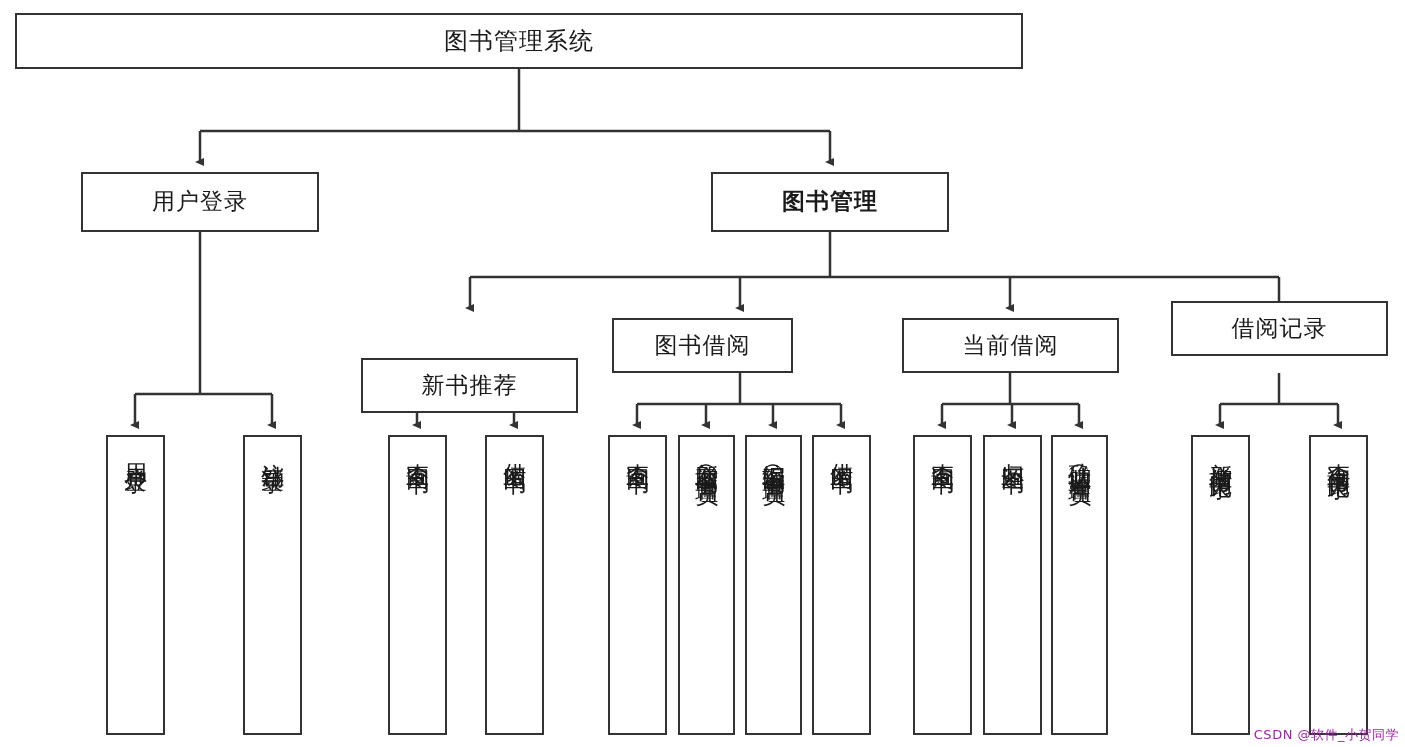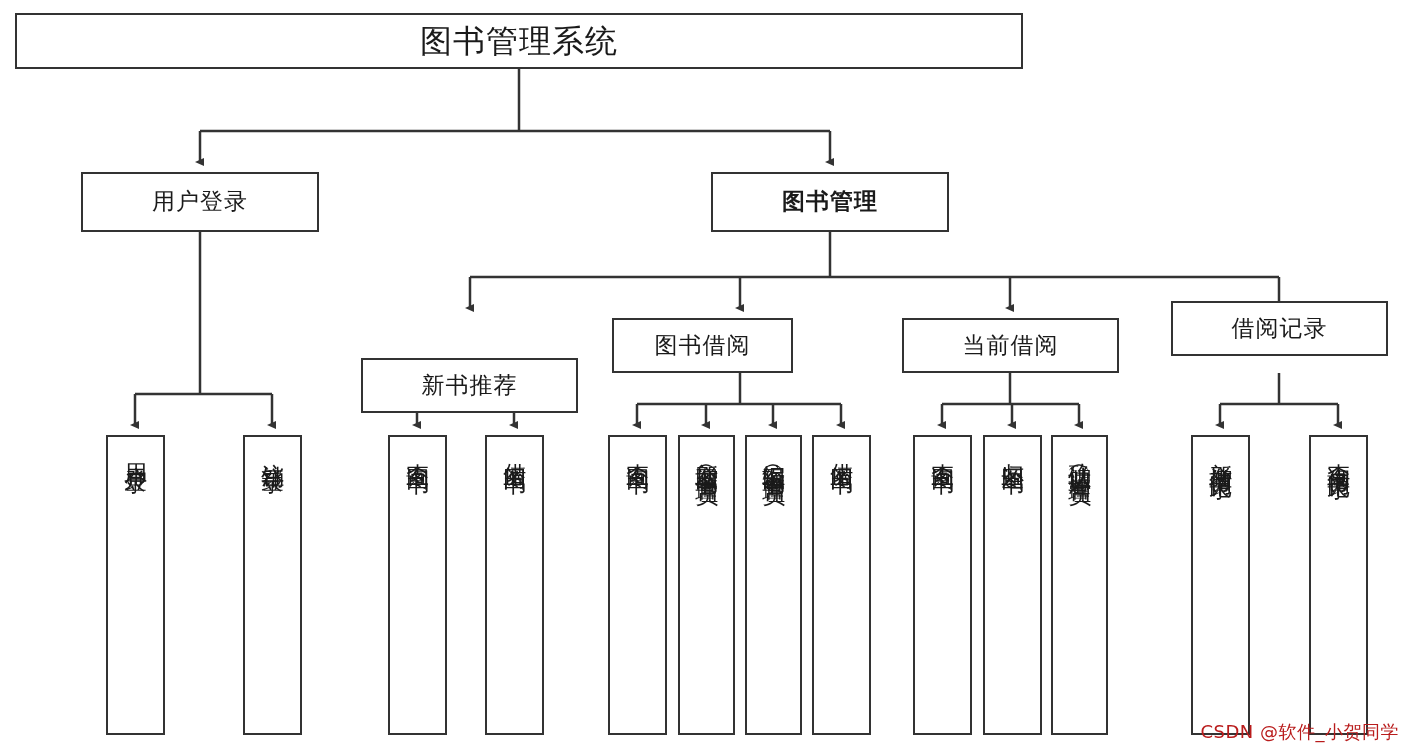--- a/index.html
+++ b/index.html
@@ -35,42 +35,42 @@
     align-items: center;
     justify-content: center;
     color: #1a1a1a;
   }
   .node.horiz {
     font-size: 23px;
     letter-spacing: 1px;
     line-height: 1.2;
   }
   .node.root {
-    font-size: 32px;
+    font-size: 24px;
   }
   .node.leaf {
     align-items: flex-start;
     justify-content: center;
     padding-top: 8px;
   }
   .vtext {
     writing-mode: vertical-rl;
     text-orientation: upright;
     font-size: 23px;
     line-height: 1.28;
     letter-spacing: 3px;
     white-space: nowrap;
     color: #1a1a1a;
   }
   .watermark {
     position: absolute;
     right: 6px;
     bottom: 3px;
-    font-size: 18px;
-    color: #b91c1c;
+    font-size: 13px;
+    color: #a21caf;
     letter-spacing: 0.5px;
     white-space: nowrap;
     pointer-events: none;
   }
 </style>
 </head>
 <body>
 
 <div id="canvas">
 

